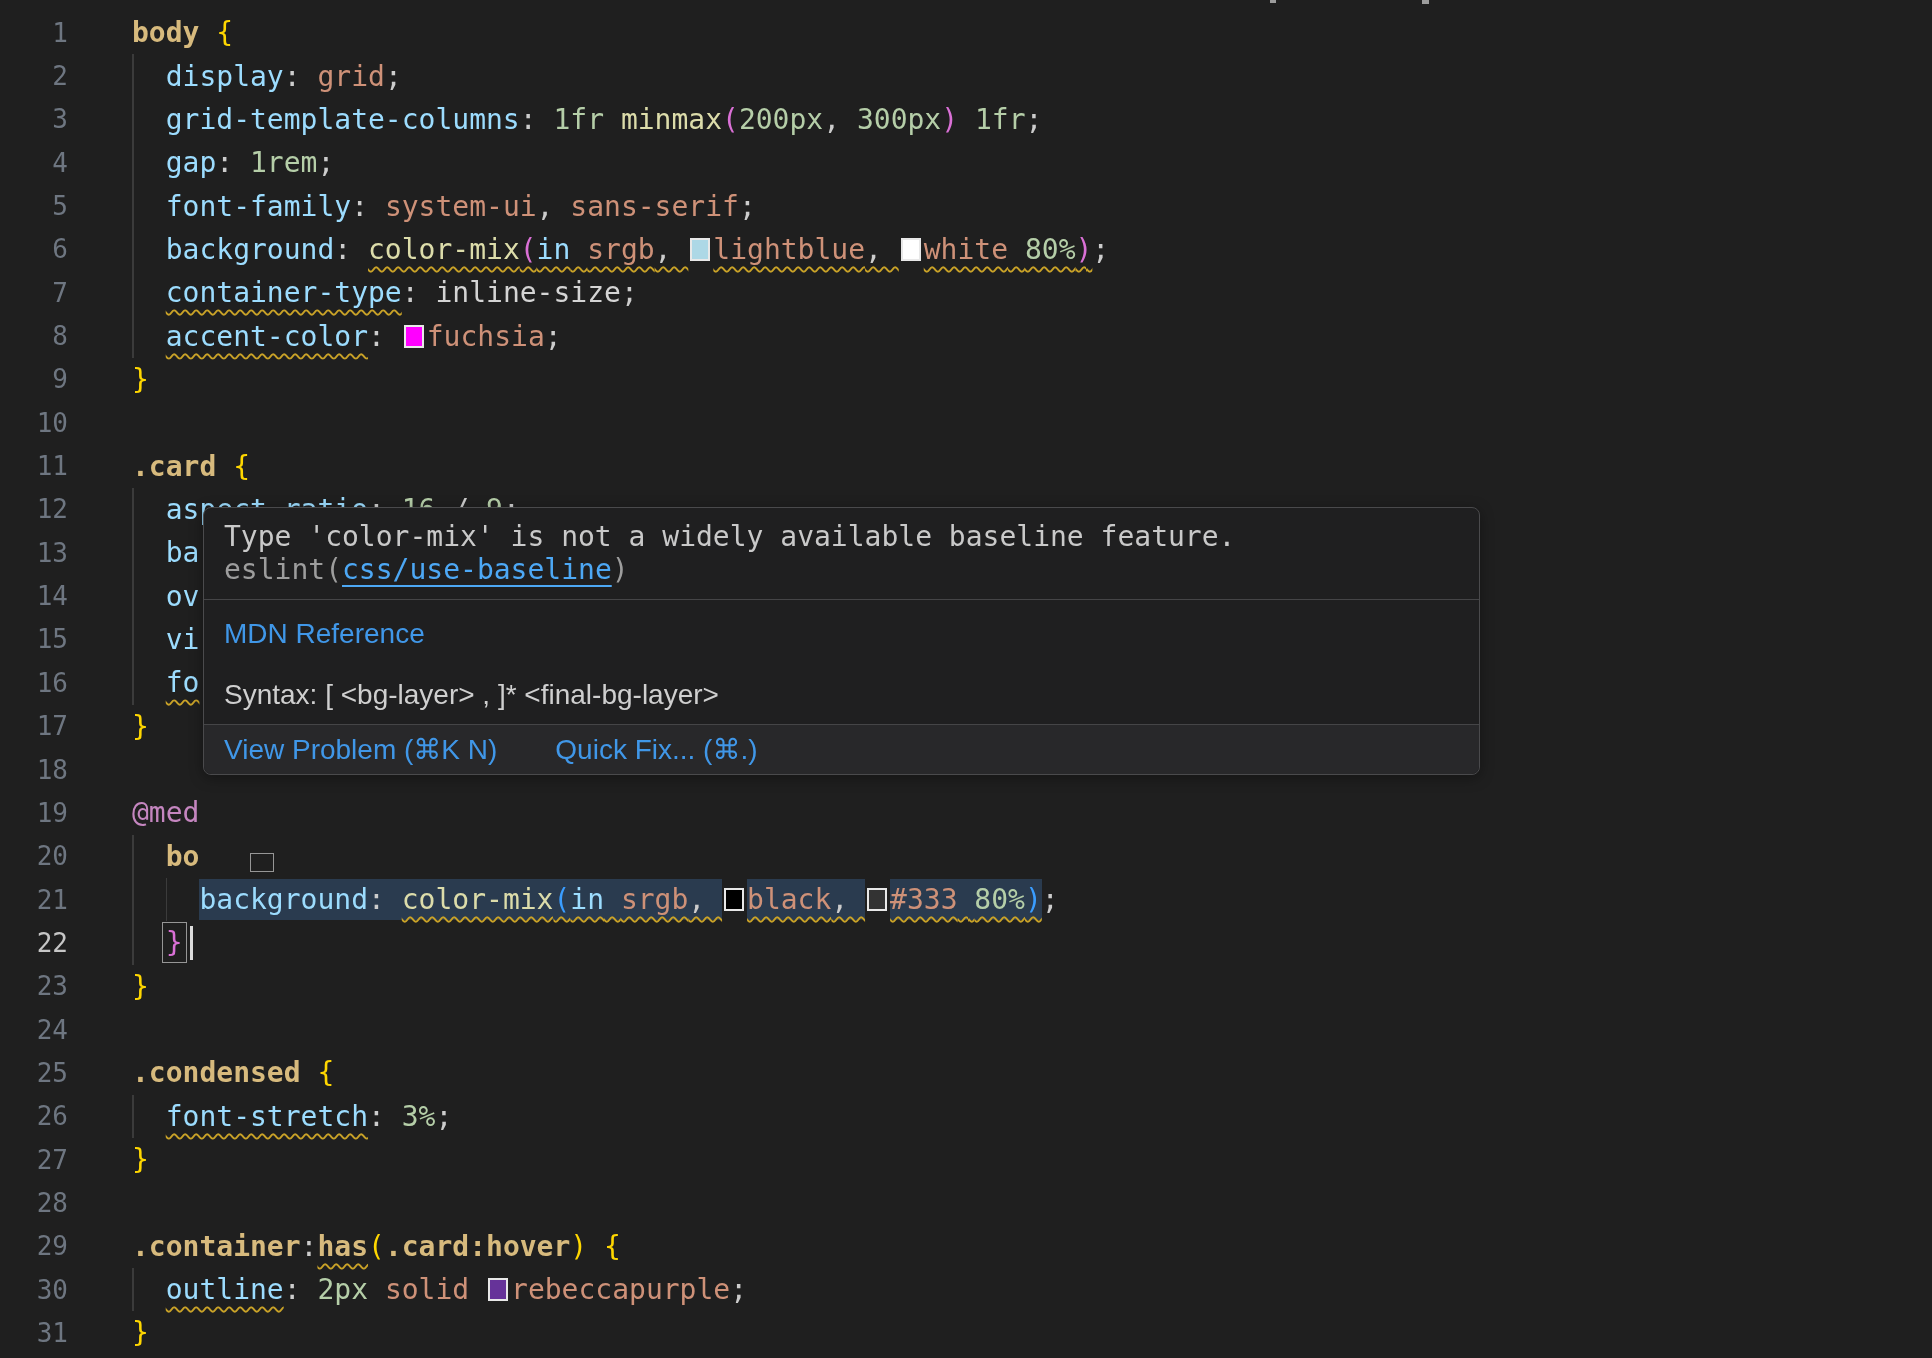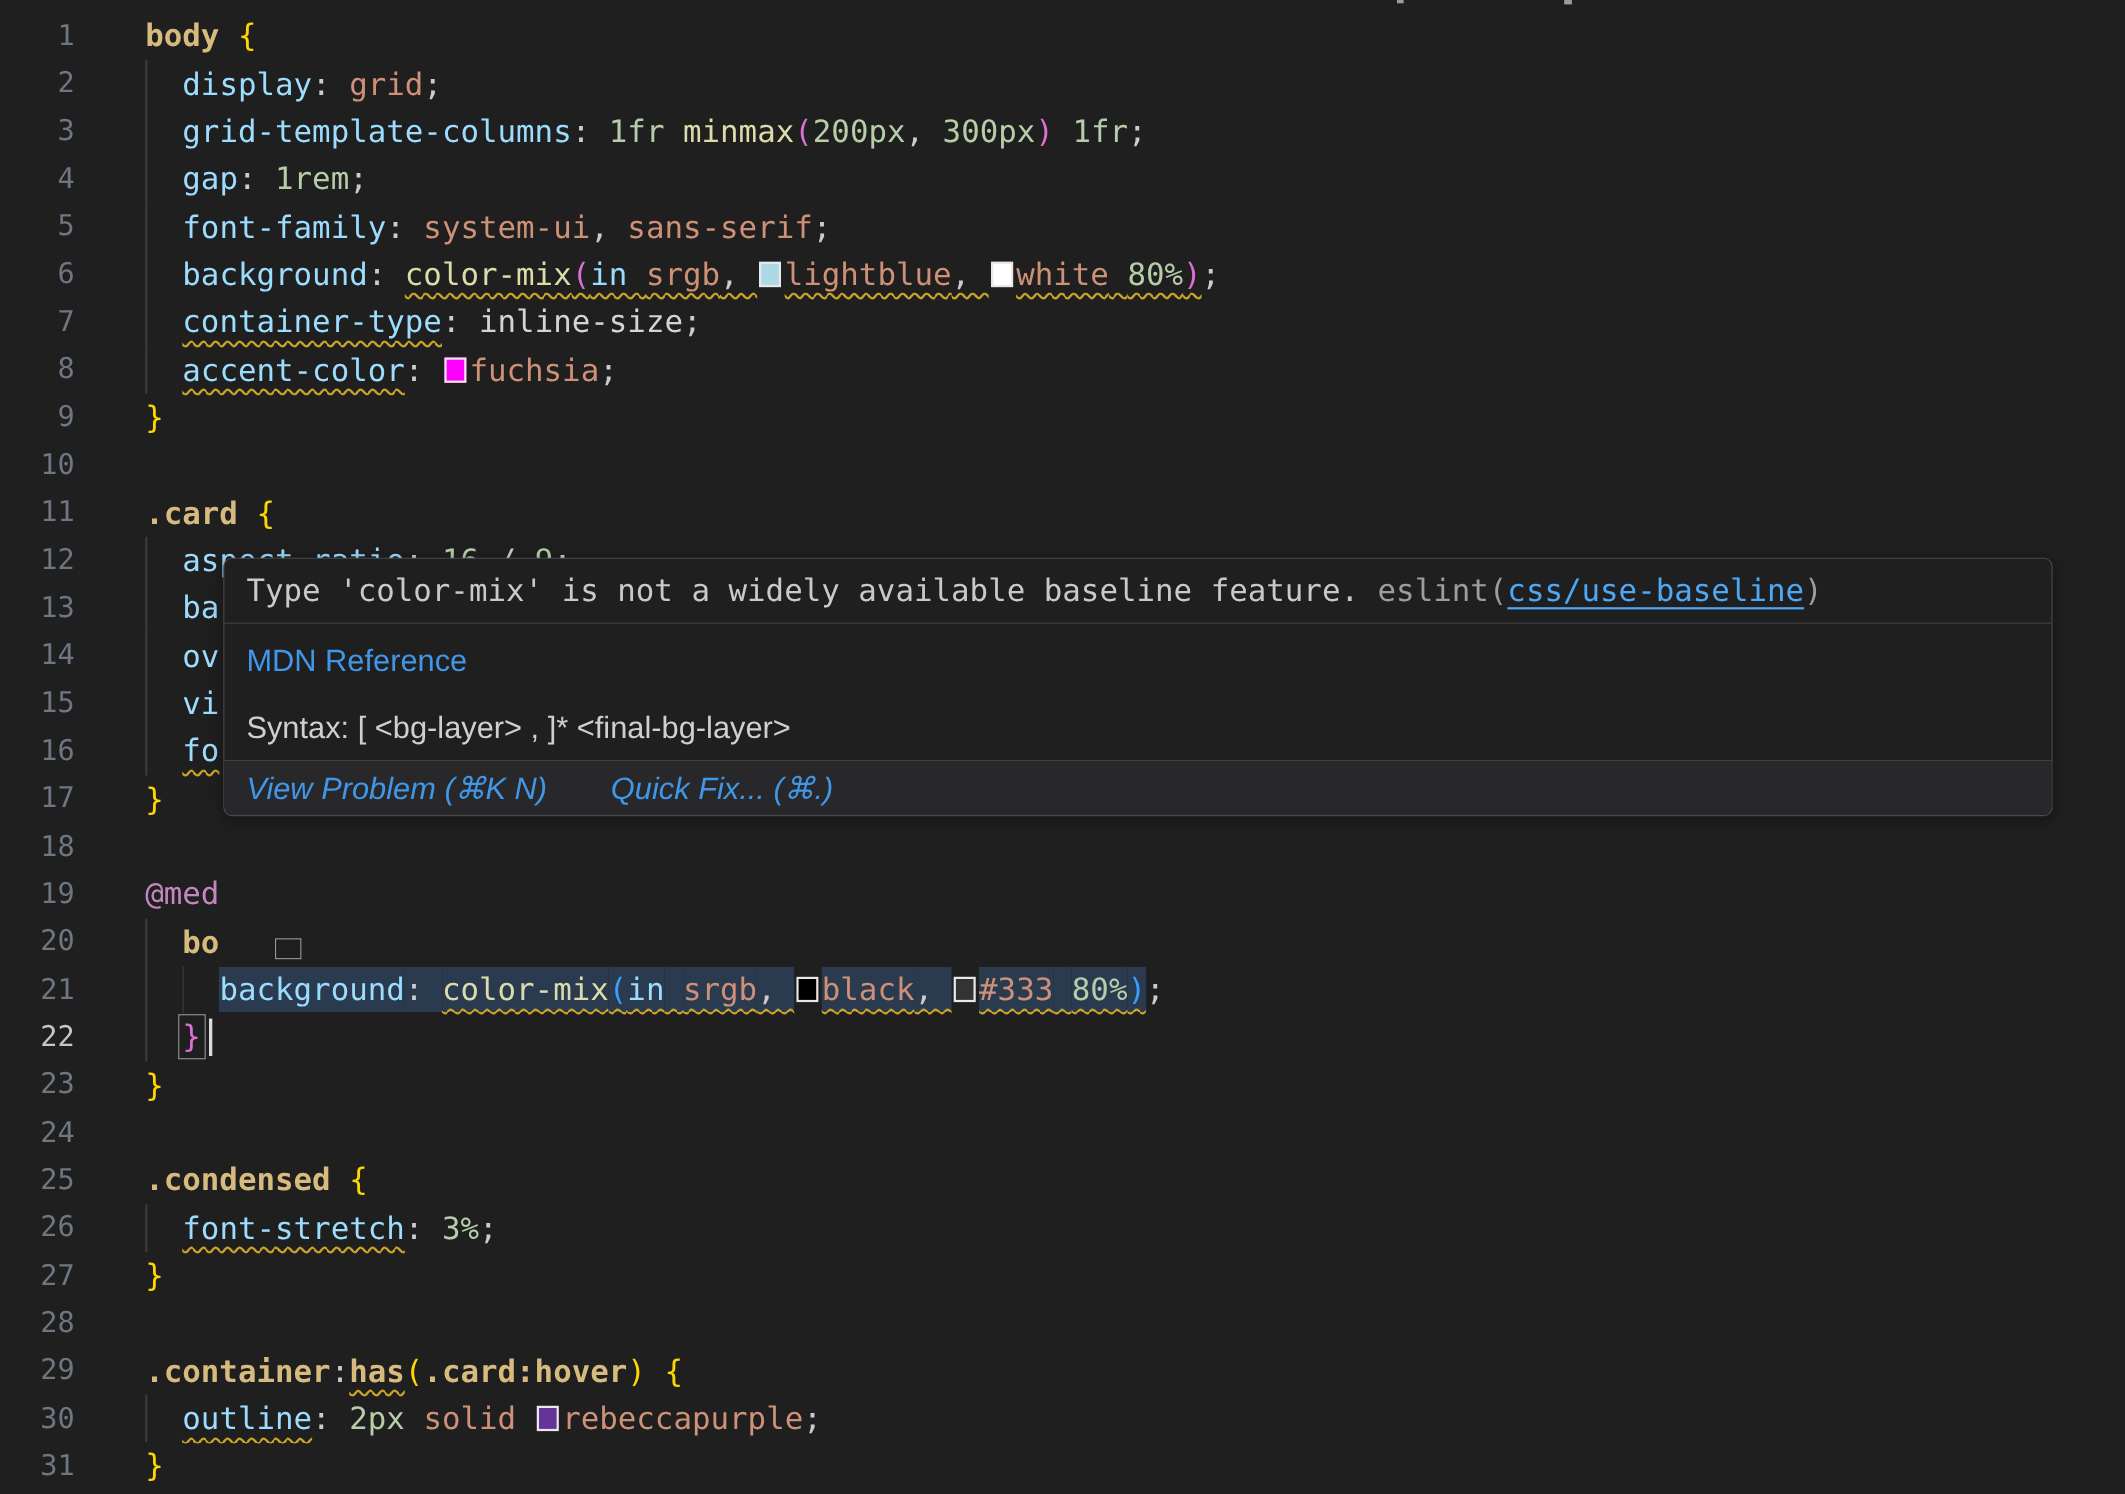--- a/index.html
+++ b/index.html
@@ -28,21 +28,21 @@
   .brkbox{outline:1.5px solid var(--bracket_match);outline-offset:3px;}
   .caret{display:inline-block;width:3px;height:34px;background:var(--caret);margin-left:7px;vertical-align:middle;}
   .guide{position:absolute;top:0;bottom:0;width:1.5px;background:var(--guide);}
   .swatch{display:inline-block;width:20px;height:23px;border:2.5px solid #E8E8E8;margin:0 3px 0 2px;vertical-align:-3px;box-sizing:border-box;}
   
   .brk-fragment{position:absolute;left:250px;top:853px;width:22px;height:17px;border:1.5px solid var(--bracket_match);z-index:2;background:transparent;}
   
   .artifact{position:absolute;background:#9C9C9C;z-index:1;}
   
   .hover-tip{
-    position:absolute;left:203px;top:507px;width:1663px;z-index:10;
+    position:absolute;left:203px;top:507px;width:1277px;z-index:10;
     background:var(--tooltip_bg);border:1px solid var(--tooltip_border);
     border-radius:8px;box-shadow:0 3px 14px rgba(0,0,0,0.35);
     color:var(--text);box-sizing:border-box;
   }
   .tip-problem{
     padding:12px 20px 13px;font-size:28px;line-height:33px;
     font-family:"DejaVu Sans Mono","Liberation Mono",monospace;color:#C9C9C9;white-space:pre-wrap;
   }
   .tip-problem .dim{color:var(--dim);}
   .rule-link{color:var(--link_light);text-decoration:underline;text-underline-offset:6px;text-decoration-thickness:1.5px;cursor:pointer;}
@@ -50,21 +50,21 @@
   .tip-docs{
     padding:17px 20px 13px;font-family:"Liberation Sans",sans-serif;
     font-size:28px;line-height:33px;color:#CFCFCF;
   }
   .tip-docs p{margin:0 0 28px;}
   .tip-docs p:last-child{margin:0;}
   .mdn-link{color:var(--link);cursor:pointer;}
   .tip-actions{
     display:flex;gap:58px;padding:8px 20px;background:var(--tooltip_actions_bg);
     border-radius:0 0 8px 8px;font-family:"Liberation Sans",sans-serif;
-    font-size:28px;line-height:33px;color:var(--link);font-style:italic;
+    font-size:28px;line-height:33px;color:var(--link);
   }
   .tip-action{cursor:pointer;}
 </style>
 </head>
 <body>
 
 <div class="code-layer" id="code-layer">
     <div class="code-line">
       <span class="gutter">1</span>
       <span class="content"><span class="txt c-sel">body </span><span class="txt c-b1">{</span></span>

